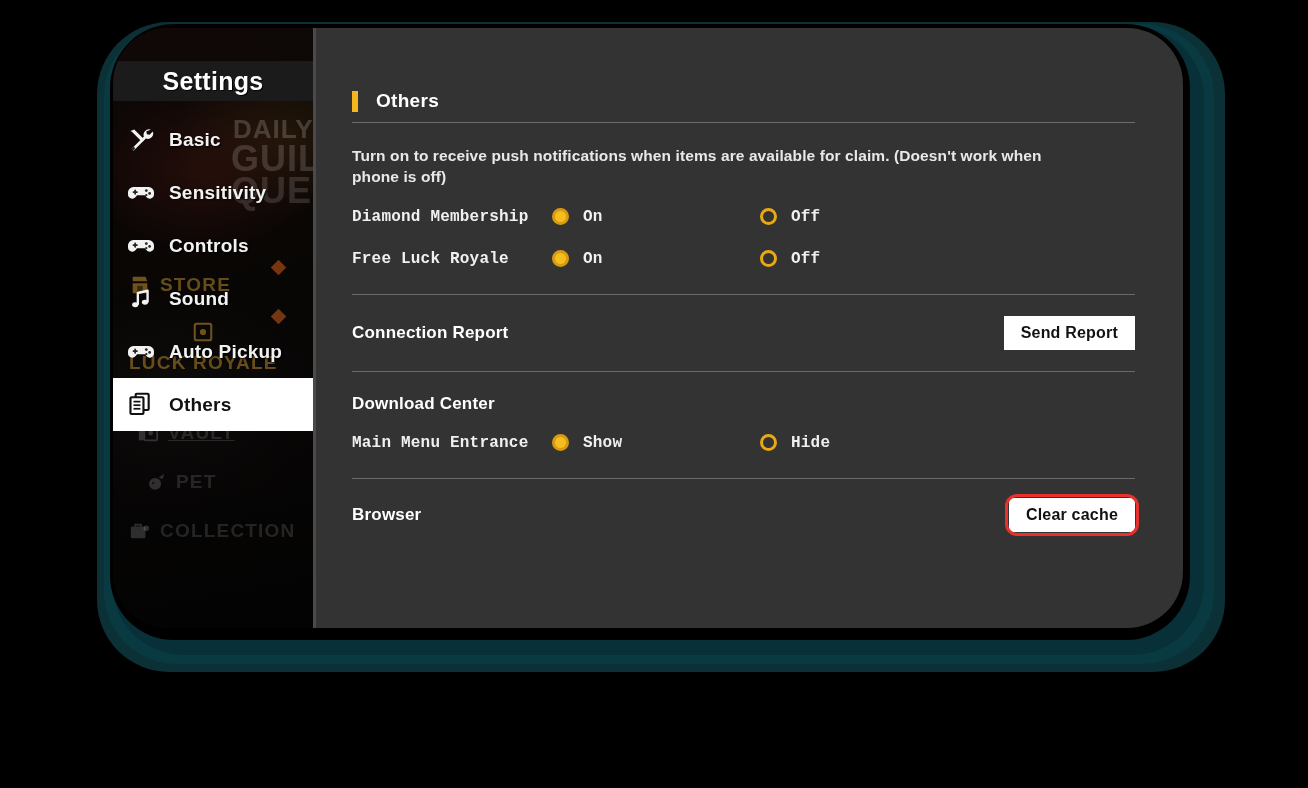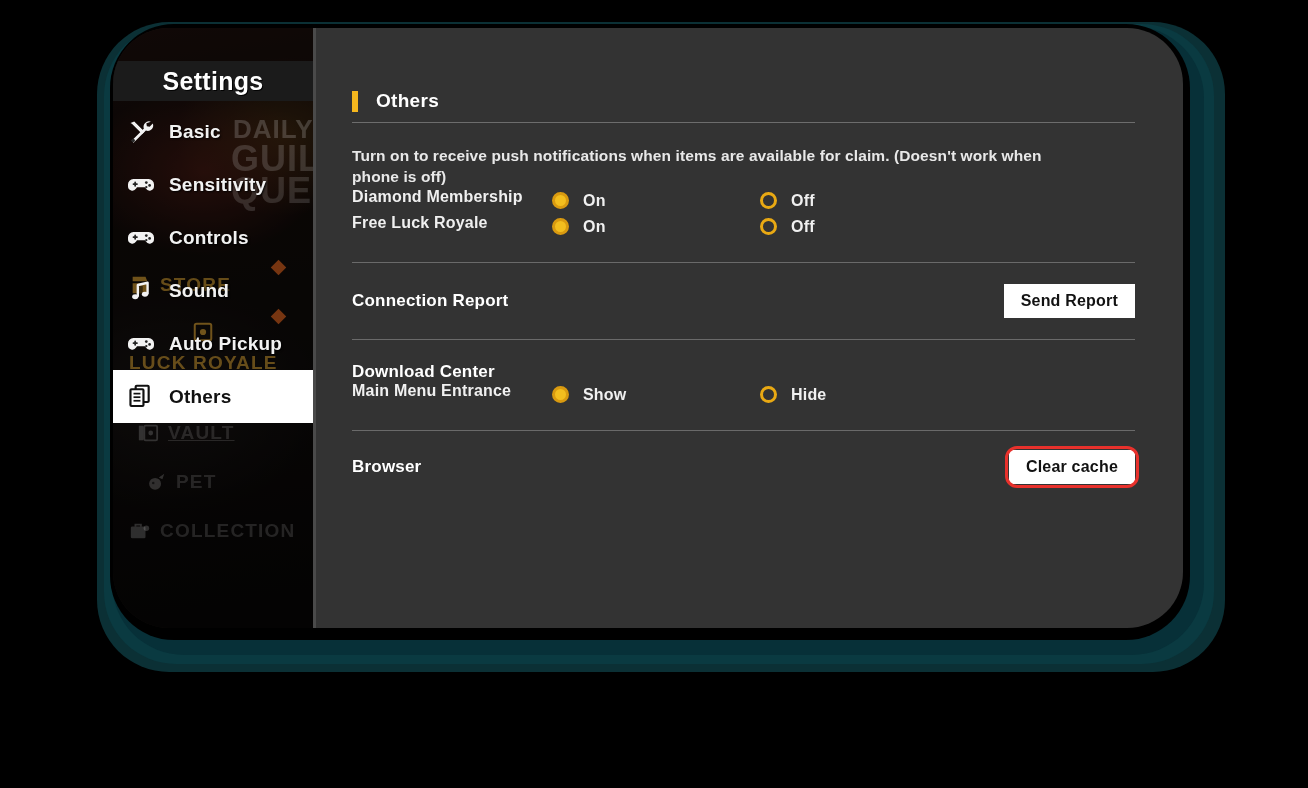--- a/index.html
+++ b/index.html
@@ -98,21 +98,21 @@
   }
   .settings-bar span {
     color: #ffffff;
     font-size: 25px;
     font-weight: 700;
     font-stretch: condensed;
     letter-spacing: 0.3px;
     text-shadow: 1px 1px 0 rgba(0,0,0,0.9);
   }
 
-  .menu { position: relative; z-index: 3; padding-top: 4px; }
+  .menu { position: relative; z-index: 3; padding-top: 12px; }
   .menu-item {
     height: 53px;
     display: flex; align-items: center;
     padding-left: 14px;
     gap: 14px;
     cursor: pointer;
   }
   .menu-item .mi-icon { width: 28px; height: 28px; flex: 0 0 28px; display:block; }
   .menu-item .mi-label {
     font-size: 19px;
@@ -153,22 +153,24 @@
     font-size: 15.5px;
     font-weight: 700;
     font-stretch: condensed;
     color: #e8e8e8;
     line-height: 1.35;
     max-width: 700px;
     letter-spacing: 0.1px;
   }
 
   .opt-row {
-    display: flex; 
+    display: flex; align-items: center;
+    margin-top: 16px;
     height: 26px;
+    font-family: Liberation Mono, monospace;
   }
   .opt-label {
     width: 200px; flex: 0 0 200px;
     font-size: 16px; font-weight: 700; font-stretch: condensed;
     color: #f0f0f0; letter-spacing: 0.2px;
   }
   .choice { display: flex; align-items: center; gap: 14px; cursor: pointer; }
   .choice.c1 { width: 208px; flex: 0 0 208px; }
   .radio { width: 17px; height: 17px; border-radius: 50%; flex: 0 0 17px; }
   .radio.on  { background: #F3BE1E; border: 3px solid #D99A10; }

